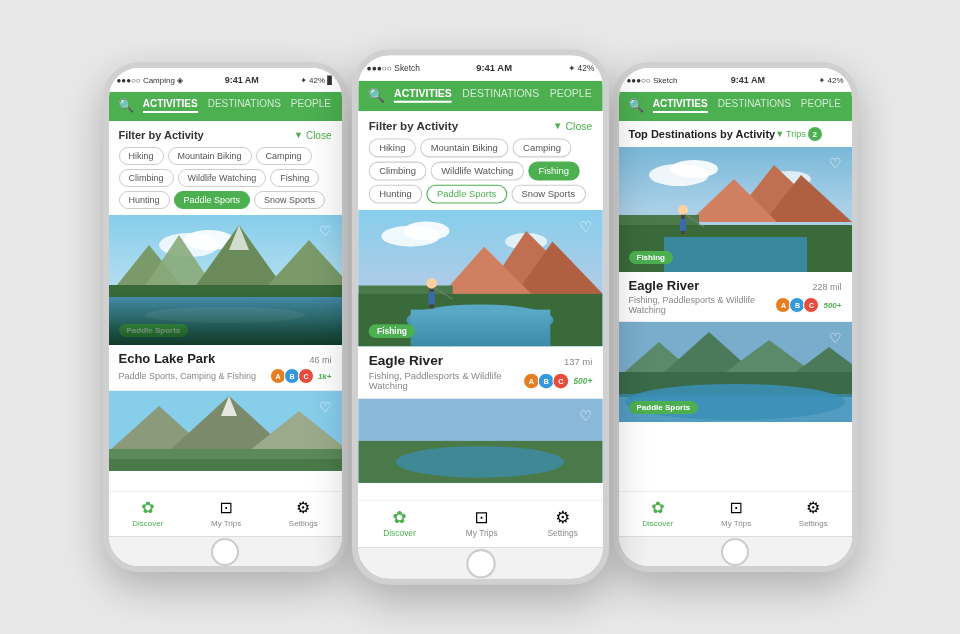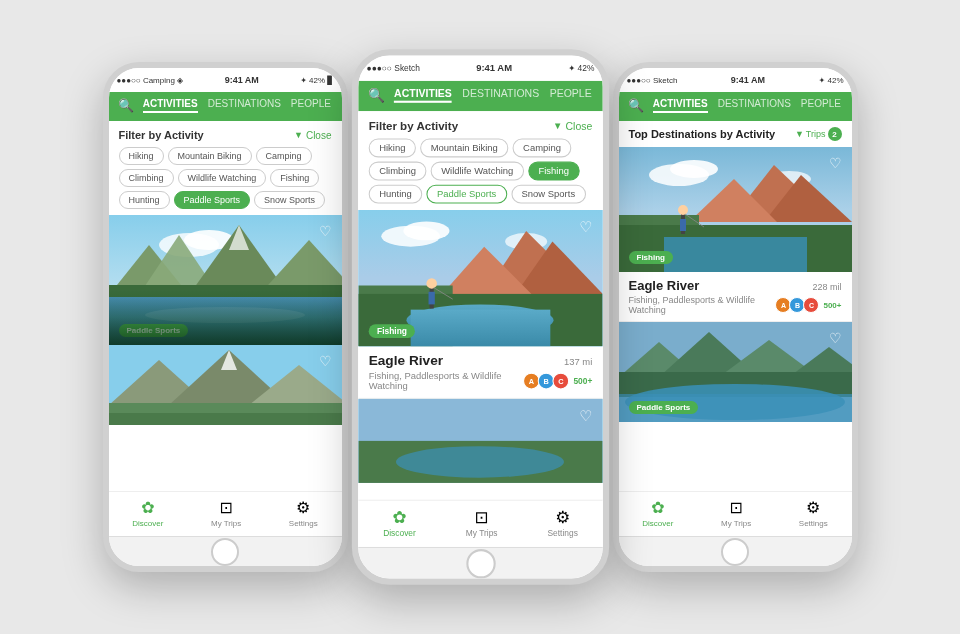--- a/index.html
+++ b/index.html
@@ -181,21 +181,21 @@
     .dest-sub { font-size: 9px; color: #888; display: flex; justify-content: space-between; align-items: center; margin-top: 2px; }
     .dest-avatars { display: flex; align-items: center; gap: 2px; }
     .avatar-circle {
       width: 16px; height: 16px; border-radius: 50%;
       border: 1.5px solid white;
       margin-left: -4px;
       display: flex; align-items: center; justify-content: center;
       font-size: 7px; color: white; font-weight: 700;
     }
     .avatar-circle:first-child { margin-left: 0; }
-    .count-badge { font-size: 8px; color: #4caf50; font-weight: 600; margin-left: 2px; }
+    .count-badge { font-size: 8px; color: #4caf50; font-weight: 600; margin-left: 2px; font-style: italic; }
 
     
     .bottom-nav {
       display: flex;
       justify-content: space-around;
       align-items: center;
       padding: 6px 0 8px;
       border-top: 1px solid #eee;
       background: white;
     }
@@ -239,21 +239,20 @@
       background: linear-gradient(180deg, transparent 0%, rgba(20,80,30,0.4) 50%, rgba(10,50,20,0.8) 100%);
     }
     .mountain-scene {
       background: linear-gradient(180deg, #87ceeb 0%, #b0d4e8 30%, #8b7355 45%, #6b8c6b 55%, #4a7c4a 65%, #3a6e4a 80%, #2d5e3a 100%);
       position: relative;
     }
 
     
     .top-dest-header {
       display: flex;
-      justify-content: space-between;
       align-items: center;
       padding: 6px 10px;
     }
     .top-dest-title { font-size: 11px; font-weight: 700; color: #222; }
     .filter-btn { 
       font-size: 9px; color: #4caf50; 
       display: flex; align-items: center; gap: 2px;
       cursor: pointer;
     }
     .filter-count {
@@ -344,20 +343,35 @@
                 <polygon points="130,10 120,35 140,35" fill="white" opacity="0.7"></polygon>
 
                 <rect x="0" y="70" width="233" height="15" fill="#3a6a3a"></rect>
 
                 <rect x="0" y="82" width="233" height="48" fill="url(#water1)"></rect>
 
                 <ellipse cx="116" cy="100" rx="80" ry="8" fill="rgba(255,255,255,0.1)"></ellipse>
               </svg>
               <span class="heart-btn">♡</span>
               <span class="tag-badge">Paddle Sports</span>
+            </div>
+            <div class="dest-info">
+              <div class="dest-title-row">
+                <span class="dest-name">Echo Lake Park</span>
+                <span class="dest-distance">46 mi</span>
+              </div>
+              <div class="dest-sub">
+                <span>Paddle Sports, Camping &amp; Fishing</span>
+                <div class="dest-avatars">
+                  <div class="avatar-circle" style="background:#e67e22;">A</div>
+                  <div class="avatar-circle" style="background:#3498db;">B</div>
+                  <div class="avatar-circle" style="background:#e74c3c;">C</div>
+                  <span class="count-badge">1k+</span>
+                </div>
+              </div>
             </div>
           </div>
 
           <div class="destination-card">
             <div class="dest-image-bg mountain-scene" style="height:80px;">
               <svg width="100%" height="80" viewBox="0 0 233 80" preserveAspectRatio="xMidYMid slice">
                 <rect width="233" height="80" fill="#87ceeb"></rect>
                 <polygon points="0,60 50,15 100,60" fill="#8a9a7a"></polygon>
                 <polygon points="60,60 120,5 180,60" fill="#7a8a6a"></polygon>
                 <polygon points="140,60 190,20 240,60" fill="#9aaa8a"></polygon>

